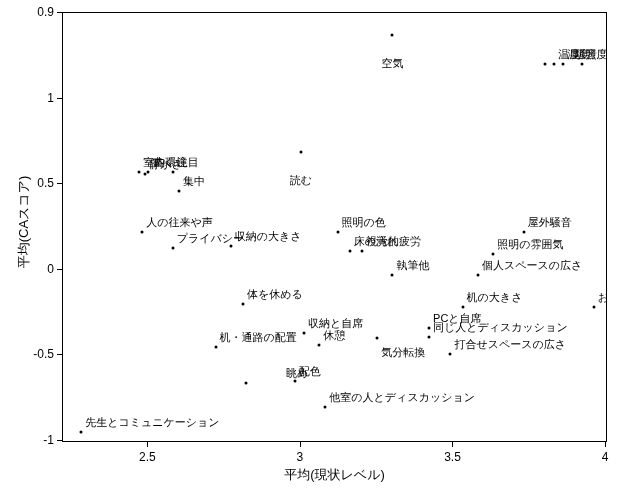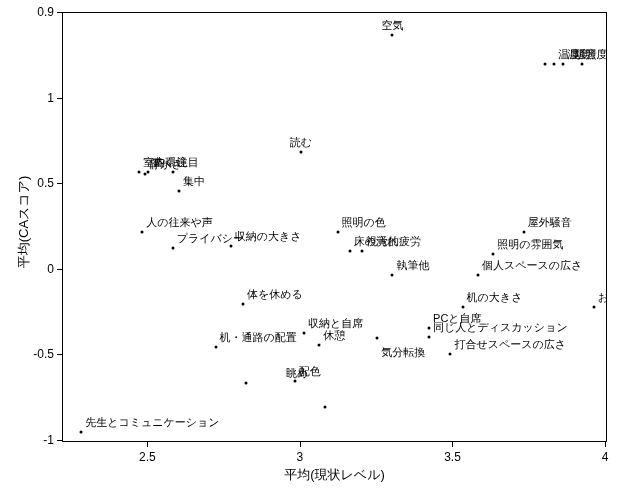--- a/index.html
+++ b/index.html
@@ -39,21 +39,21 @@
   }
   .point-label {
     position: absolute;
     font-size: 11px;
     color: #000000;
     white-space: nowrap;
     line-height: 11px;
     transform: translate(0, -50%);
   }
   .label-right { }
-  .label-center { transform: translate(-50%, -50%); }
+  .label-center { transform: translate(-50%, -50%); margin-top: 38px; }
 
   
   .tick-x {
     position: absolute;
     width: 1px;
     height: 5px;
     background: #000000;
     top: 0;
   }
   .tick-y {
@@ -178,20 +178,21 @@
       <div class="point-label label-right" style="left: 156.528px; top: 323.84px;">机・通路の配置</div>
       <div class="point" style="left: 256.247px; top: 332.128px;"></div>
       <div class="point-label label-right" style="left: 260.247px; top: 322.128px;">休憩</div>
       <div class="point" style="left: 387.421px; top: 340.688px;"></div>
       <div class="point-label label-right" style="left: 391.421px; top: 330.688px;">打合せスペースの広さ</div>
       <div class="point" style="left: 183.034px; top: 369.792px;"></div>
       <div class="point-label label-right" style="left: 187.034px; top: 359.792px; padding-left: 36px;">眺め</div>
       <div class="point" style="left: 231.843px; top: 368.08px;"></div>
       <div class="point-label label-right" style="left: 235.843px; top: 358.08px;">配色</div>
       <div class="point" style="left: 262.348px; top: 393.76px;"></div>
+      <div class="point-label label-right" style="left: 266.348px; top: 383.76px;">他室の人とディスカッション</div>
       <div class="point" style="left: 18.3034px; top: 419.44px;"></div>
       <div class="point-label label-right" style="left: 22.3034px; top: 409.44px;">先生とコミュニケーション</div>
     </div>
 
   <div id="x-axis">
       <div class="tick-x" style="left: 85.4157px;"></div>
       <div class="tick-x-label" style="left: 85.4157px;">2.5</div>
       <div class="tick-x" style="left: 237.944px;"></div>
       <div class="tick-x-label" style="left: 237.944px;">3</div>
       <div class="tick-x" style="left: 390.472px;"></div>

